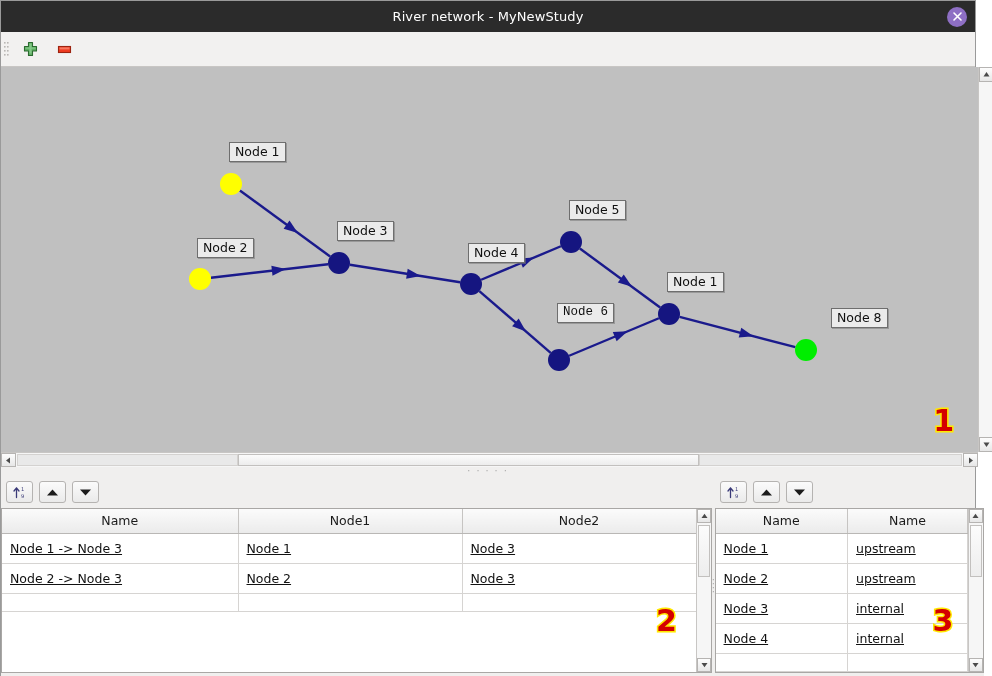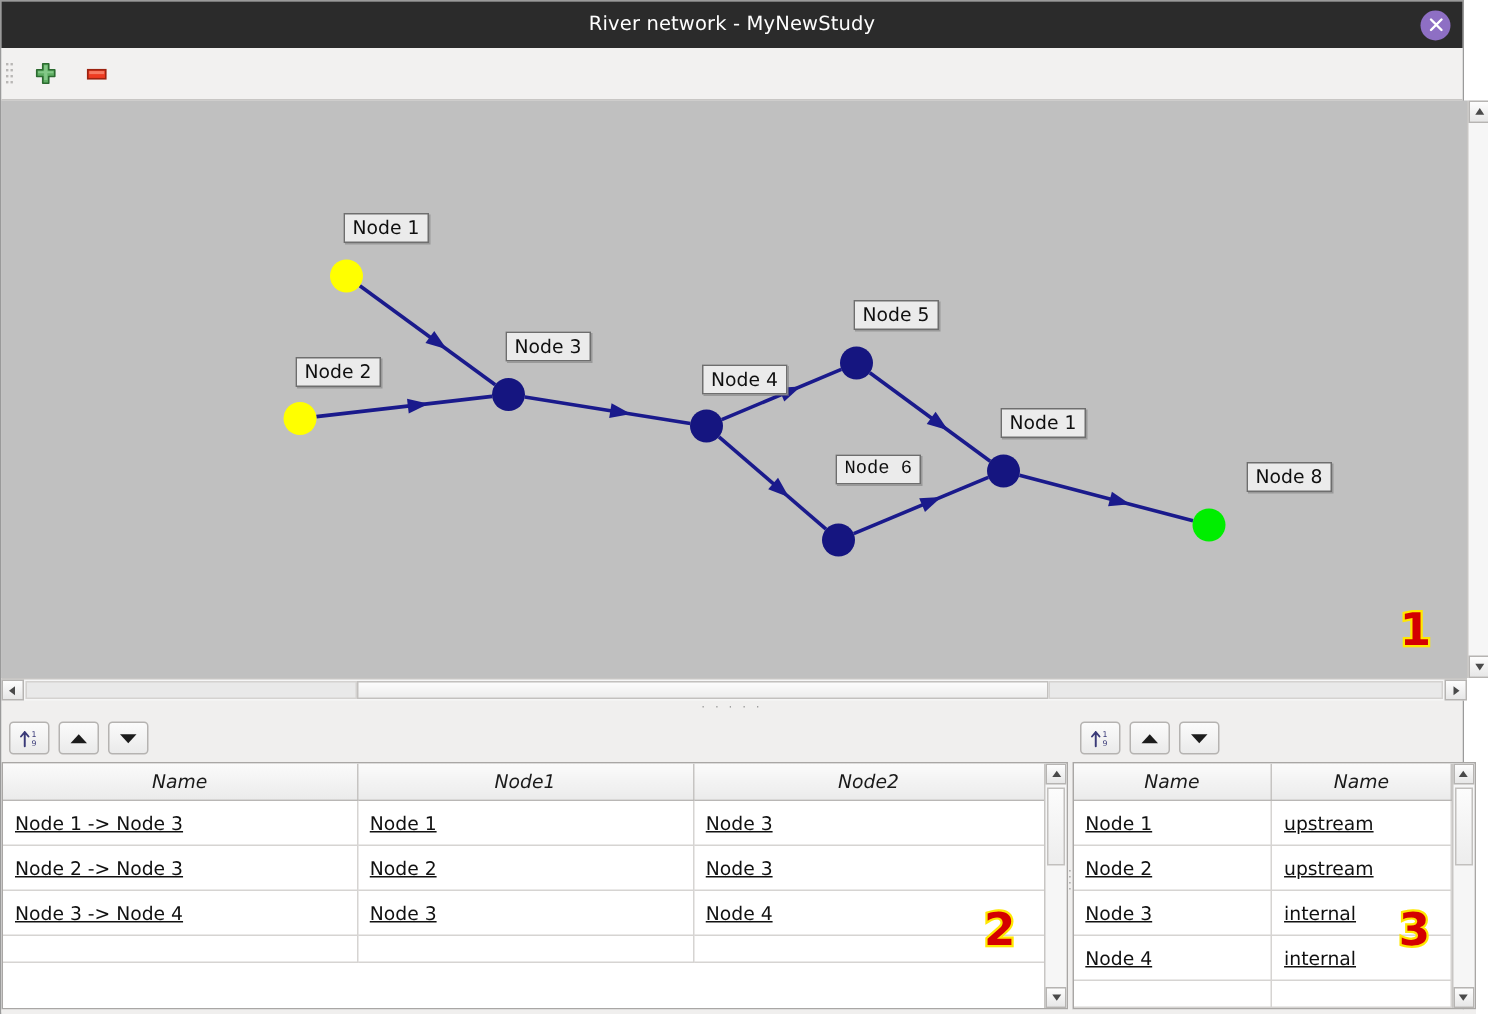--- a/index.html
+++ b/index.html
@@ -197,21 +197,20 @@
     color: #111111;
   }
   table.grid th {
     background: linear-gradient(#fbfbfb,#ebebeb);
     border-right: 1px solid #c6c4c2;
     border-bottom: 1px solid #b9b7b5;
     font-weight: normal;
     height: 24px;
     font-size: 12.5px;
     color: #1a1a1a;
-    font-style: italic;
   }
   table.grid td {
     border-right: 1px solid #d6d4d2;
     border-bottom: 1px solid #d6d4d2;
     height: 30px;
     padding: 0 8px;
     background: #ffffff;
     white-space: nowrap;
     overflow: hidden;
     text-decoration: underline;
@@ -412,25 +411,20 @@
                 <tr>
                   <td>Node 1 -&gt; Node 3</td>
                   <td>Node 1</td>
                   <td>Node 3</td>
                 </tr>
                 <tr>
                   <td>Node 2 -&gt; Node 3</td>
                   <td>Node 2</td>
                   <td>Node 3</td>
                 </tr>
-                <tr>
-                  <td>Node 3 -&gt; Node 4</td>
-                  <td>Node 3</td>
-                  <td>Node 4</td>
-                </tr>
                 <tr class="empty">
                   <td></td>
                   <td></td>
                   <td></td>
                 </tr>
               </tbody>
           </table>
         </div>
         <div class="tbl-vscroll">
           <div class="sb-arrow top">

